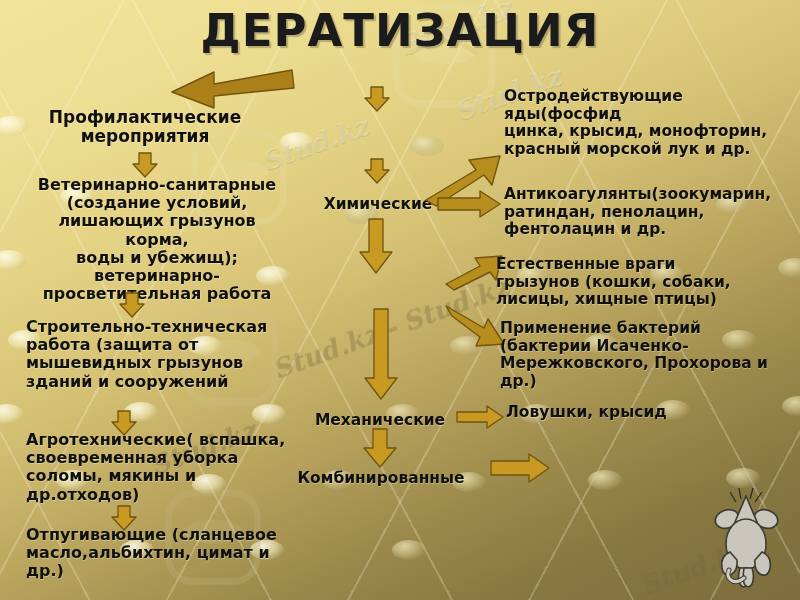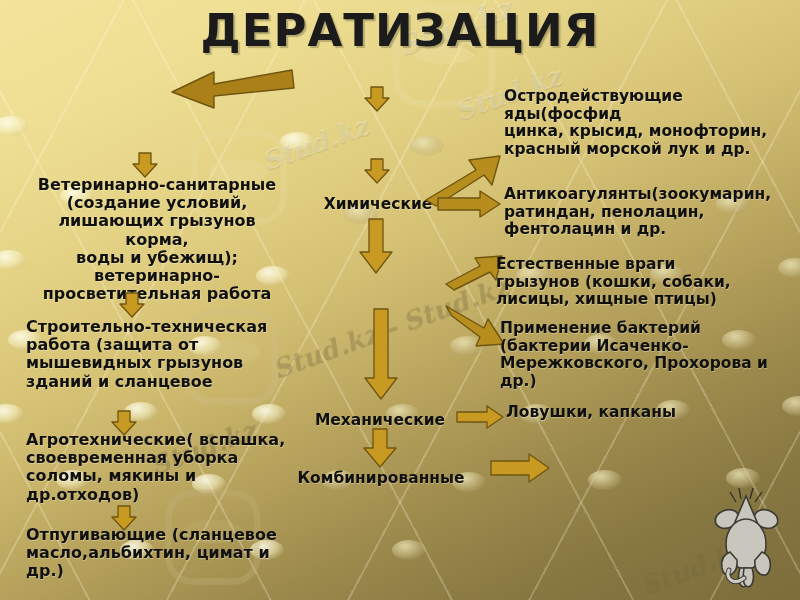--- a/index.html
+++ b/index.html
@@ -160,40 +160,42 @@
     <rect x="18" y="14" width="96" height="96" rx="26" fill="none" stroke="#c2b47f" stroke-width="7"></rect>
     <ellipse cx="66" cy="56" rx="32" ry="13" fill="#d3c894" opacity=".5"></ellipse>
   </svg>
 
   <div id="title">ДЕРАТИЗАЦИЯ</div>
 
   <svg class="arrow" style="left:162px;top:58px;" width="140" height="56" viewBox="0 0 140 56">
     <path d="M130 12 L52 26 L52 14 L10 34 L52 50 L52 38 L132 30 Z" fill="#ab8019" stroke="#6f5510" stroke-width="1.4" stroke-linejoin="round"></path>
   </svg>
 
+  <div class="tb c-head" style="left:10px;top:108px;width:270px;">Профилактические
+мероприятия</div>
 
   <svg class="arrow" style="left:131px;top:152px;" width="28" height="26" viewBox="0 0 28 26">
     <path d="M8 1 L20 1 L20 12 L26 12 L14 25 L2 12 L8 12 Z" fill="#c89a22" stroke="#6f5510" stroke-width="1.3" stroke-linejoin="round"></path>
   </svg>
 
   <div class="tb c-item" style="left:24px;top:176px;width:266px;text-align:center;">Ветеринарно-санитарные
 (создание условий,
 лишающих грызунов корма,
 воды и убежищ);
 ветеринарно-
 просветительная работа</div>
 
   <svg class="arrow" style="left:118px;top:292px;" width="28" height="26" viewBox="0 0 28 26">
     <path d="M8 1 L20 1 L20 12 L26 12 L14 25 L2 12 L8 12 Z" fill="#c89a22" stroke="#6f5510" stroke-width="1.3" stroke-linejoin="round"></path>
   </svg>
 
   <div class="tb c-item" style="left:26px;top:318px;width:268px;">Строительно-техническая
 работа (защита от
 мышевидных грызунов
-зданий и сланцевое</div>
+зданий и сооружений</div>
 
   <svg class="arrow" style="left:110px;top:410px;" width="28" height="26" viewBox="0 0 28 26">
     <path d="M8 1 L20 1 L20 12 L26 12 L14 25 L2 12 L8 12 Z" fill="#c89a22" stroke="#6f5510" stroke-width="1.3" stroke-linejoin="round"></path>
   </svg>
 
   <div class="tb c-item" style="left:26px;top:431px;width:270px;">Агротехнические( вспашка,
 своевременная уборка
 соломы, мякины и
 др.отходов)</div>
 
@@ -268,21 +270,21 @@
 
   <div class="tb right-item" style="left:496px;top:256px;width:296px;">Естественные враги
 грызунов (кошки, собаки,
 лисицы, хищные птицы)</div>
 
   <div class="tb right-item" style="left:500px;top:320px;width:298px;">Применение бактерий
 (бактерии Исаченко-
 Мережковского, Прохорова и
 др.)</div>
 
-  <div class="tb right-item" style="left:506px;top:404px;width:290px;">Ловушки, капканы</div>
+  <div class="tb right-item" style="left:506px;top:404px;width:290px;">Ловушки, крысид</div>
 
 
   <svg id="mouse" viewBox="0 0 92 104">
     <g stroke="#3b3b33" stroke-width="1.6" fill="#c9c7bd">
 
       <g stroke="#2e2e28" stroke-width="1.3" fill="none">
         <path d="M36 16 L30 6"></path>
         <path d="M41 13 L39 2"></path>
         <path d="M50 13 L53 2"></path>
         <path d="M55 16 L62 6"></path>

